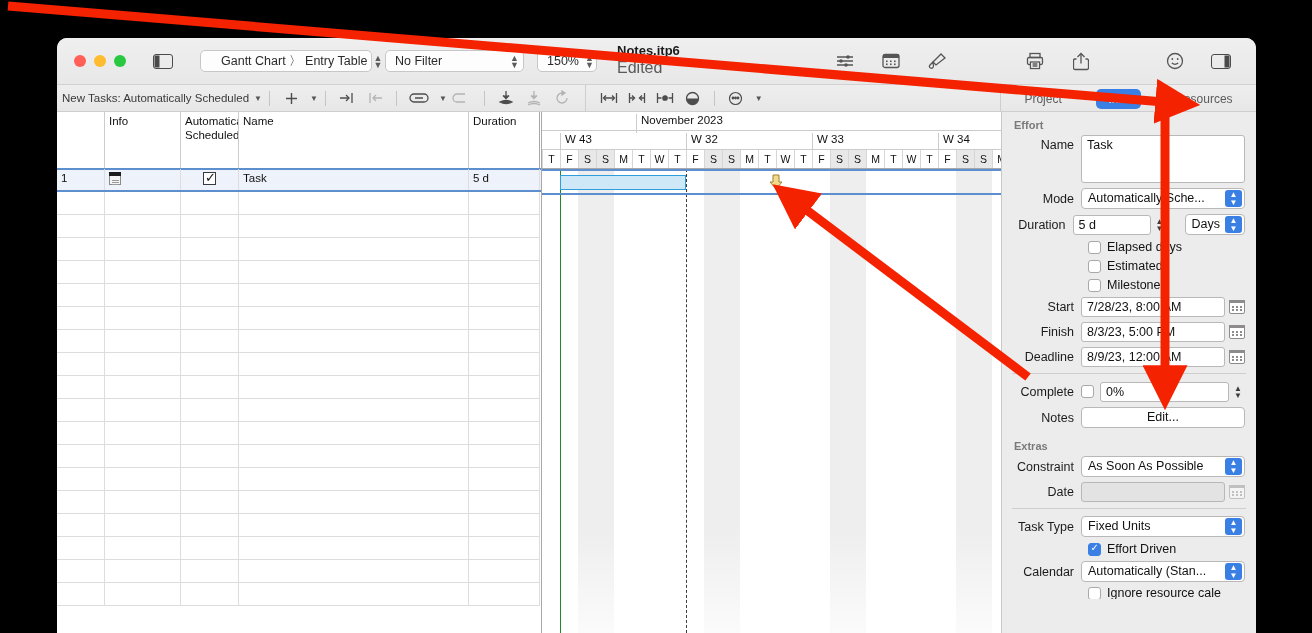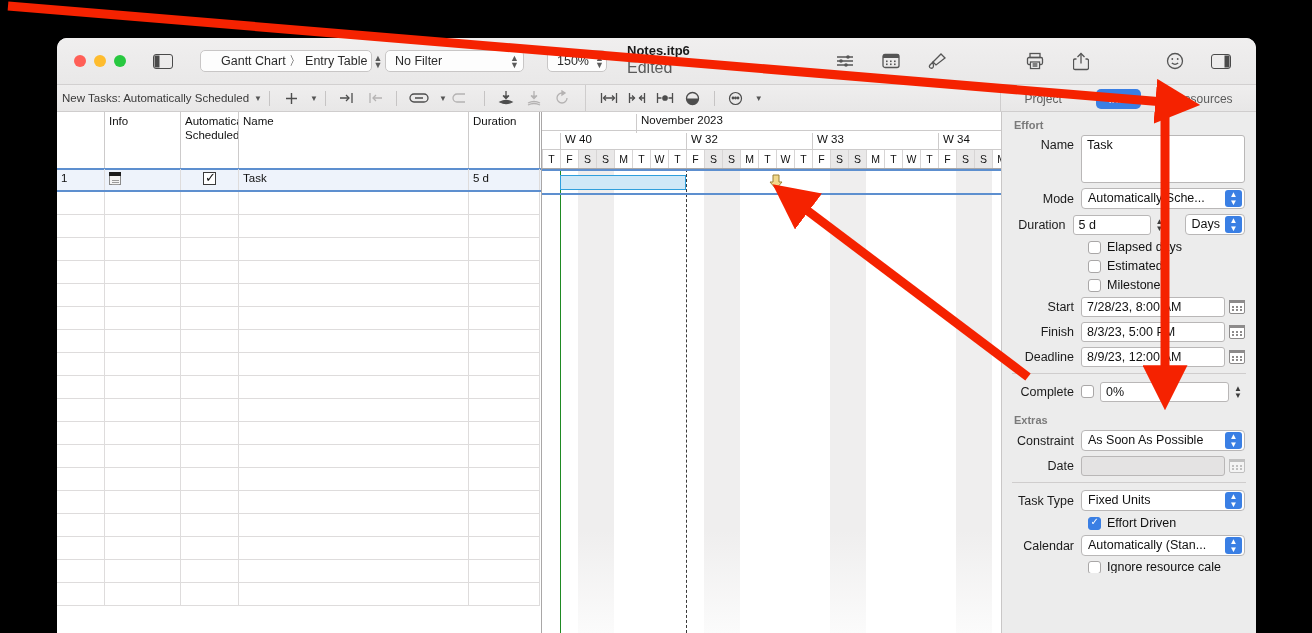--- a/index.html
+++ b/index.html
@@ -45,21 +45,21 @@
     background: #fdfdfd;
     display: flex; align-items: center; padding: 0 4px 0 9px;
     font-size: 12.5px; color: #2b2b2b; white-space: nowrap;
   }
   .popup .lbl { flex: 1; }
   .stepper-glyph { font-size: 9px; line-height: 8px; color: #5b5b5b; margin-left: 6px; text-align:center;}
   .stepper-glyph div { height: 7px; }
 
   .pm-view   { margin-left: 26px; width: 172px; padding-left: 20px; }
   .pm-filter { margin-left: 13px; width: 139px; }
-  .pm-zoom   { margin-left: 23px; width: 60px; }
+  .pm-zoom   { margin-left: 13px; width: 60px; }
 
   .doc-title { margin-left: 20px; line-height: 1.15; }
   .doc-title .name { font-size: 13px; font-weight: bold; color: #1b1b1b; }
   .doc-title .sub  { font-size: 16px; color: #5a5a5a; }
 
   .tb-right { margin-left: auto; display: flex; align-items: center; }
   .tb-right > div { margin-left: 0; }
   .ticon { width: 46px; display:flex; align-items:center; justify-content:center; color:#555; }
 
   
@@ -570,21 +570,21 @@
             </div>
         </div>
       </div>
 
       <div class="gantt">
         <div class="g-head">
           <div class="g-month">
             <span style="left:94px;width:366px">November 2023</span>
           </div>
           <div class="g-week">
-            <span style="left:18px;width:126px">W 40</span>
+            <span style="left:18px;width:126px">W 43</span>
             <span style="left:144px;width:126px">W 32</span>
             <span style="left:270px;width:126px">W 33</span>
             <span style="left:396px;width:64px">W 34</span>
           </div>
           <div class="g-days" id="gantt-days">
               <div class="g-day" style="left: 0px; width: 18px;">T</div>
               <div class="g-day" style="left: 18px; width: 18px;">F</div>
               <div class="g-day we" style="left: 36px; width: 18px;">S</div>
               <div class="g-day we" style="left: 54px; width: 18px;">S</div>
               <div class="g-day" style="left: 72px; width: 18px;">M</div>
@@ -716,20 +716,26 @@
           <div class="fctl">
             <div class="cb" style="margin-right:6px"></div>
             <div class="pct-field">0%</div>
             <div class="step">
                 <div>▲</div>
                 <div>▼</div>
               </div>
           </div>
         </div>
 
+        <div class="frow">
+          <div class="flabel">Notes</div>
+          <div class="fctl">
+              <div class="btnfield">Edit...</div>
+            </div>
+        </div>
 
         <div class="sec-title">Extras</div>
 
         <div class="frow">
           <div class="flabel">Constraint</div>
           <div class="fctl">
               <div class="sel-field">
             <span>As Soon As Possible</span>
             <span class="sel-arrows">
                   <div>▲</div>

